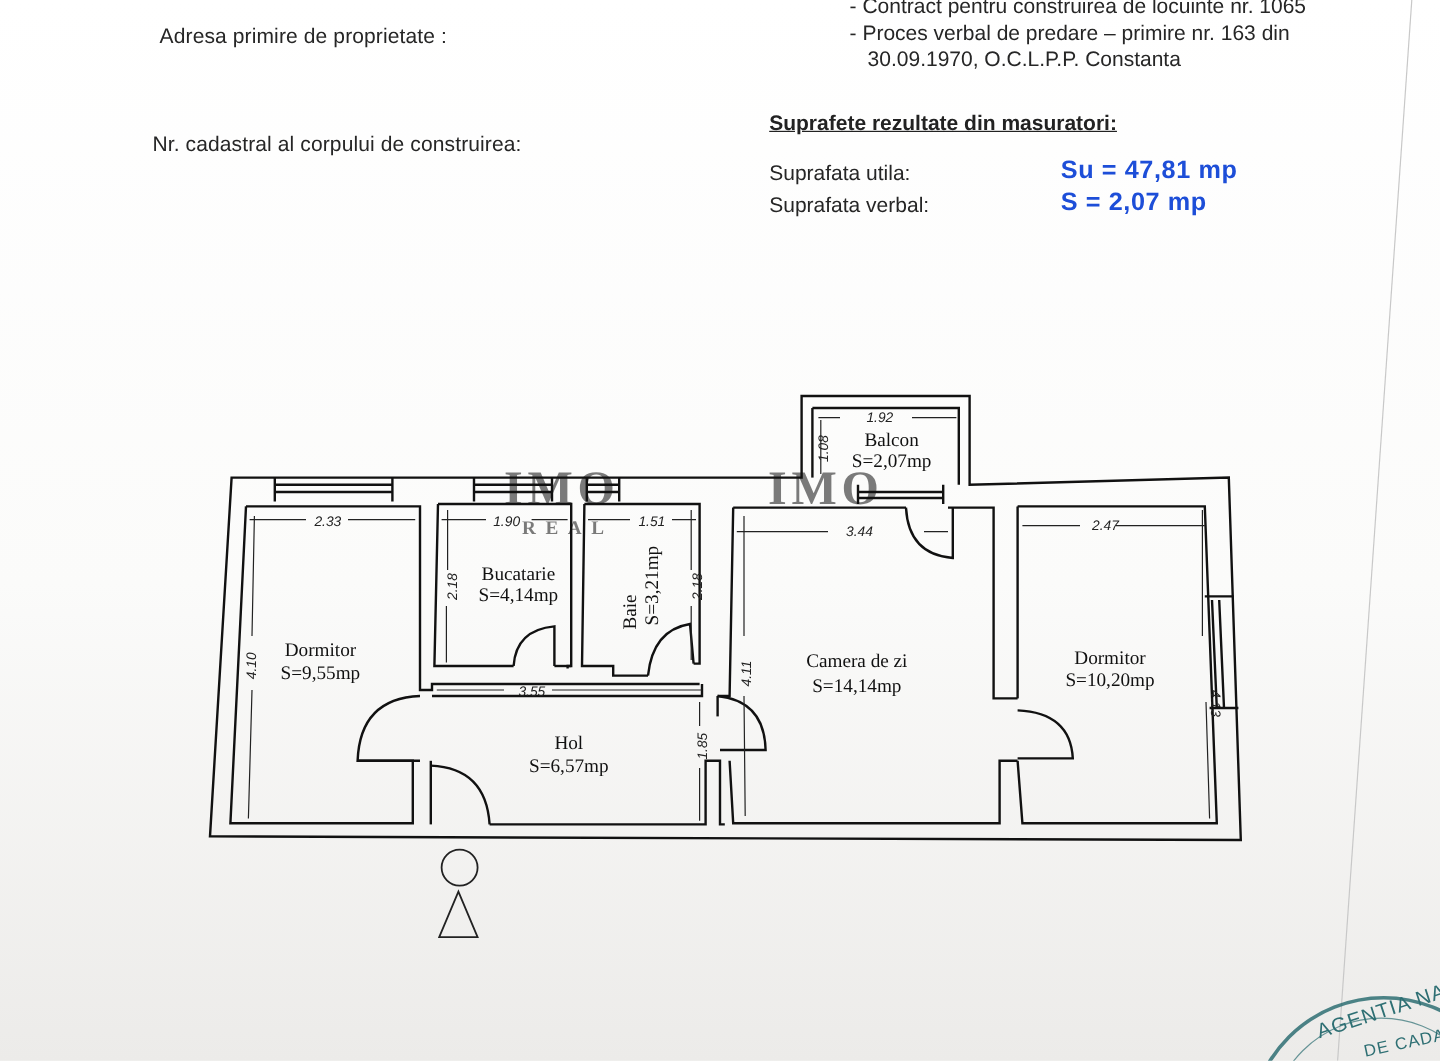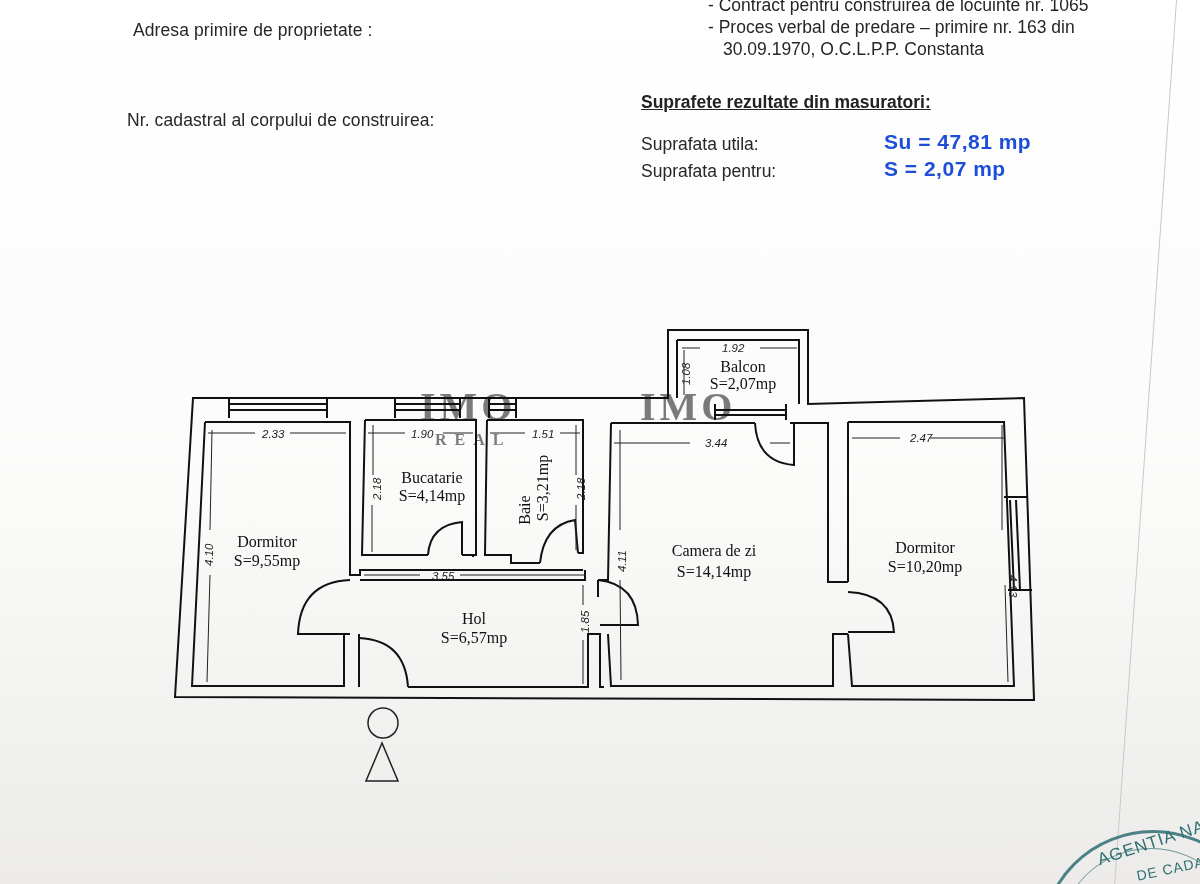--- a/index.html
+++ b/index.html
@@ -140,21 +140,21 @@
 
 <div class="doc-list">
   <div class="item">- Contract pentru construirea de locuinte nr. 1065</div>
   <div class="item">- Proces verbal de predare – primire nr. 163 din</div>
   <div class="cont">30.09.1970, O.C.L.P.P. Constanta</div>
 </div>
 
 <div class="surf-title">Suprafete rezultate din masuratori:</div>
 <div class="surf-row" style="top:134px;">Suprafata utila:</div>
 <div class="surf-val" style="top:130px;">Su = 47,81 mp</div>
-<div class="surf-row" style="top:161px;">Suprafata pentru:</div>
+<div class="surf-row" style="top:161px;">Suprafata verbal:</div>
 <div class="surf-val" style="top:157px;">S = 2,07 mp</div>
 
 <svg class="plan" width="1200" height="884" viewBox="0 0 1200 884">
   <g stroke="#111" stroke-width="2" fill="none">
 
     <path d="M193 398 L668 398 L668 330 L808 330 L808 404 L1024 398 L1034 700 L175 697 Z"></path>
 
     <path d="M677 340 L799 340 L799 404"></path>
     <path d="M677 340 L677 398"></path>
 

